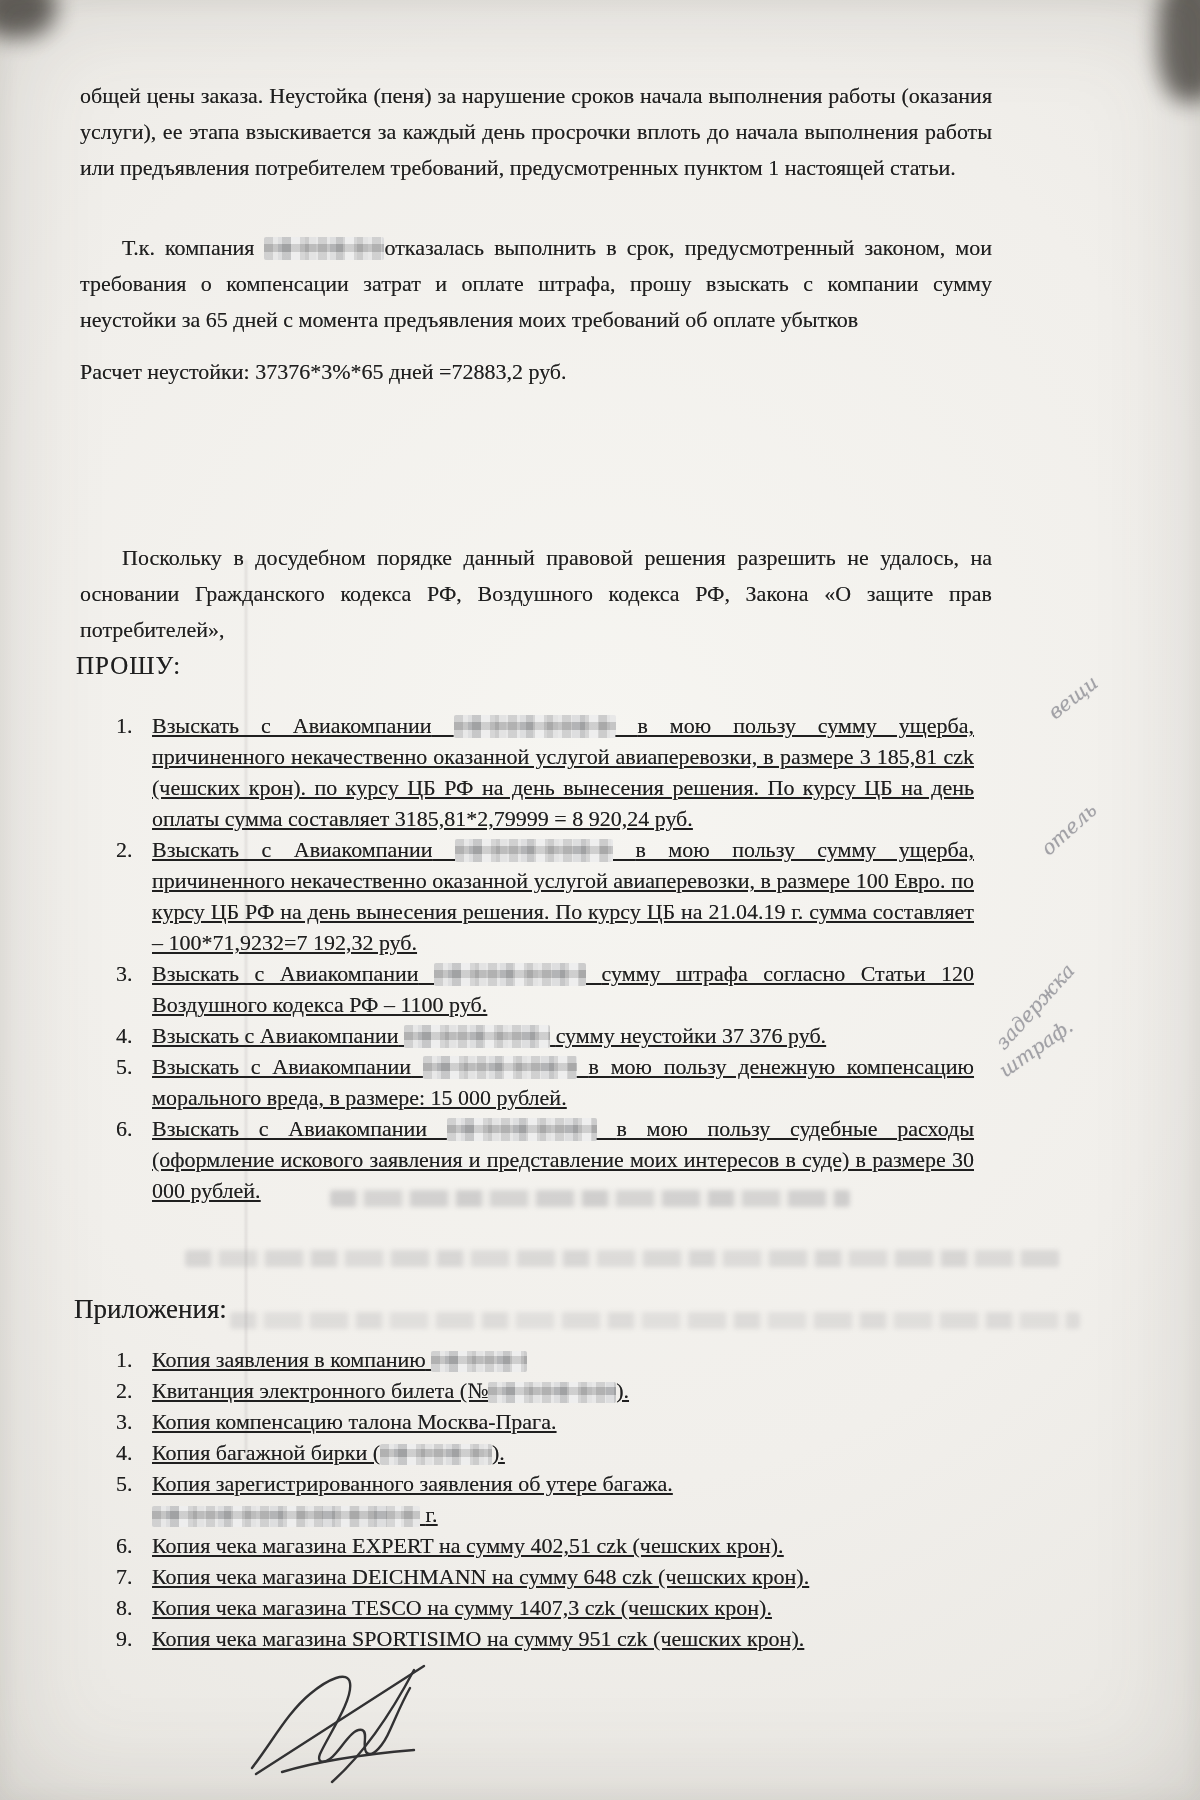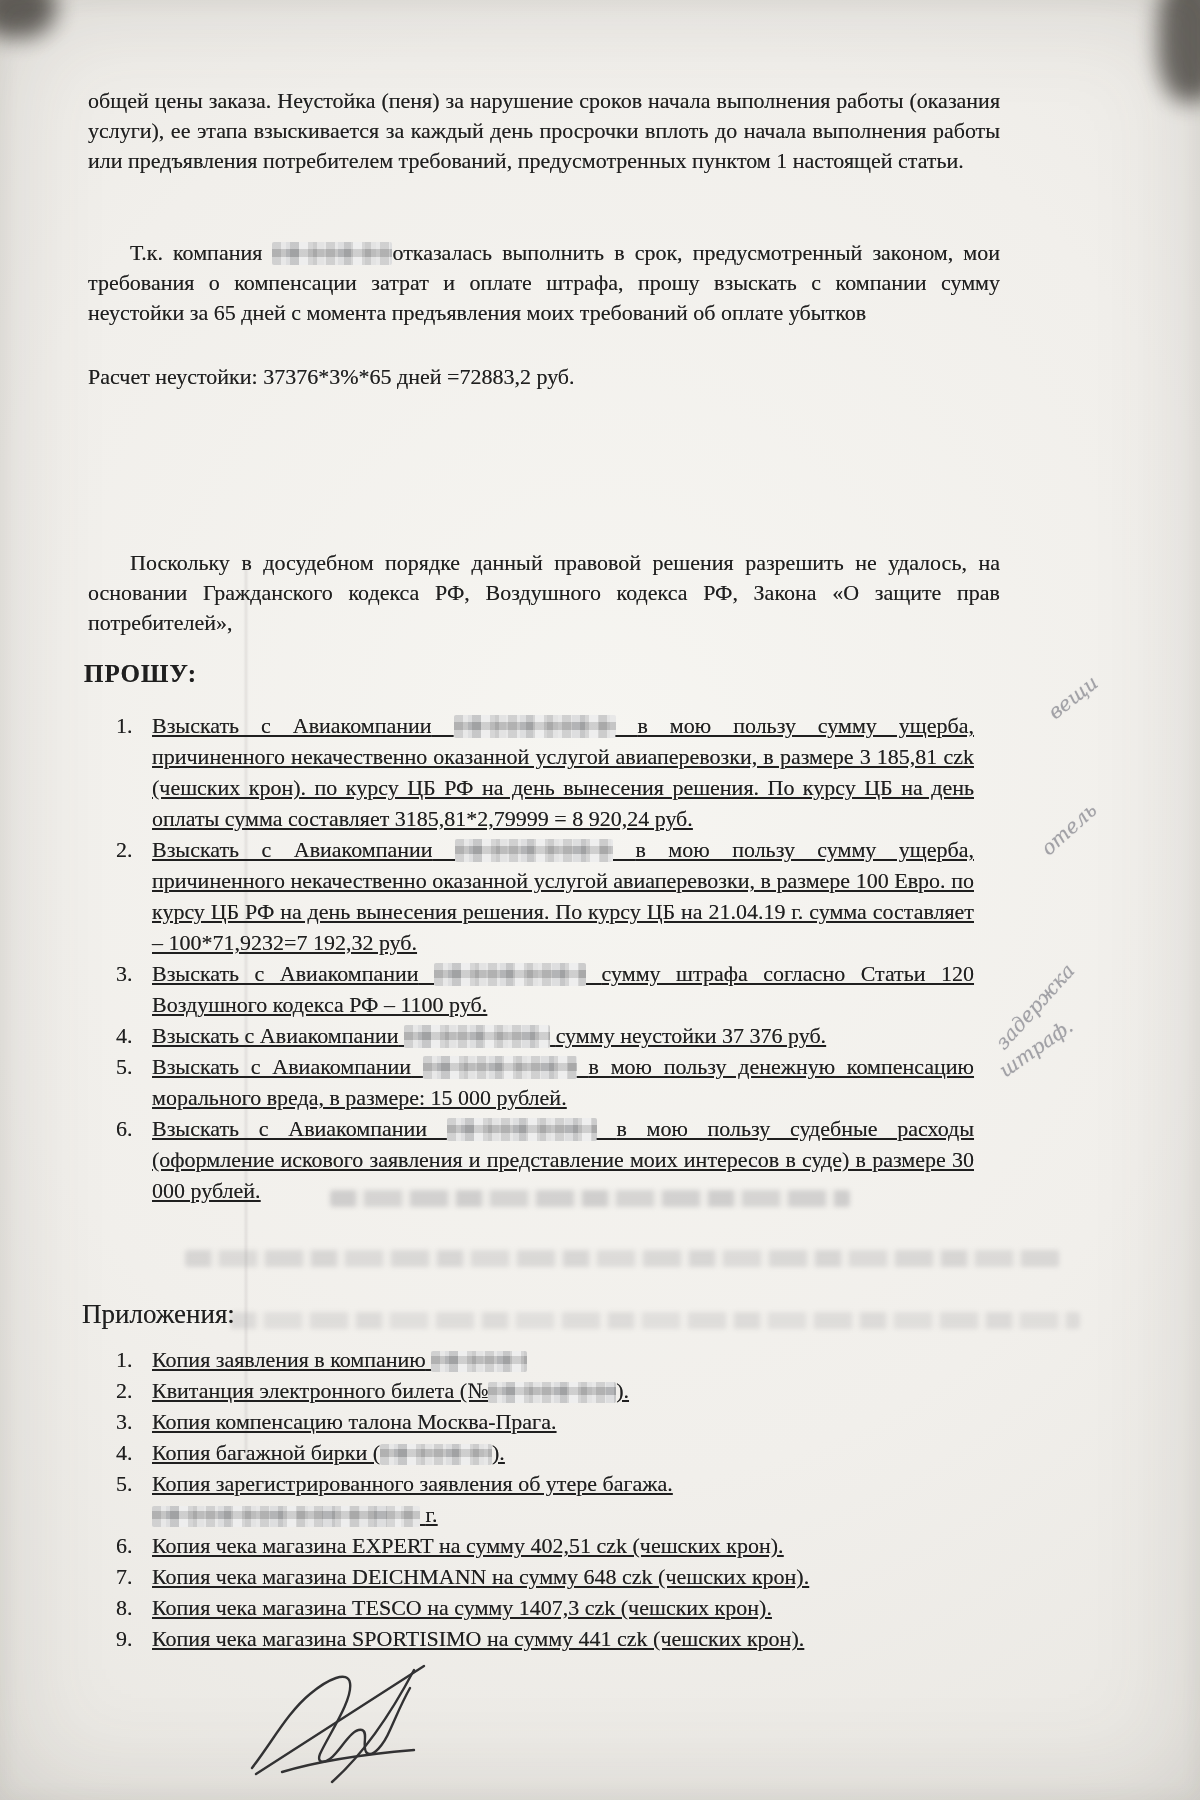--- a/index.html
+++ b/index.html
@@ -11,24 +11,24 @@
     color:#1f1f1f;
   }
   .page::after{
     content:"";position:absolute;inset:0;pointer-events:none;
     box-shadow: inset 0 0 110px rgba(75,70,62,0.16), inset 0 0 22px rgba(75,70,62,0.07);
   }
   .corner{position:absolute;pointer-events:none;}
   .corner.tl{left:-22px;top:-24px;width:78px;height:62px;background:#55524d;filter:blur(11px);border-radius:45%;opacity:.9;}
   .corner.tr{right:-24px;top:-26px;width:66px;height:128px;background:#5a5752;filter:blur(11px);border-radius:40%;opacity:.9;}
   .crease{position:absolute;left:245px;top:560px;width:2px;height:900px;background:rgba(120,118,112,0.18);filter:blur(1px);}
-  .para{position:absolute;left:72px;width:912px;margin:16px;font-size:22px;line-height:30px;text-align:justify;
+  .para{position:absolute;left:72px;width:912px;margin:8px;font-size:22px;line-height:36px;text-align:justify;
         text-shadow:0 0 0.5px rgba(20,20,20,0.55);}
   .pindent{text-indent:42px;}
-  .heading{position:absolute;left:72px;margin:12px;font-size:25px;font-weight:bold;letter-spacing:1px;
+  .heading{position:absolute;left:72px;margin:4px;font-size:25px;font-weight:normal;letter-spacing:1px;
            text-shadow:0 0 0.5px rgba(20,20,20,0.6);}
   .list{position:absolute;left:116px;width:858px;}
   .litem{display:flex;font-size:22px;line-height:31px;text-shadow:0 0 0.5px rgba(20,20,20,0.55);}
   .litem .num{flex:none;width:36px;}
   .litem .ltext{flex:1;text-align:justify;text-decoration:underline;}
   .attlist .litem{line-height:31px;}
   .redact{
     display:inline-block;height:23px;vertical-align:-5px;border-radius:2px;
     background:
       repeating-linear-gradient(90deg, rgba(0,0,0,0.10) 0 9px, rgba(0,0,0,0) 9px 18px),
@@ -135,21 +135,21 @@
     <div class="litem">
       <span class="num">7.</span>
       <div class="ltext"><span>Копия чека магазина DEICHMANN на сумму 648 czk (чешских крон).</span></div>
     </div>
     <div class="litem">
       <span class="num">8.</span>
       <div class="ltext"><span>Копия чека магазина TESCO на сумму 1407,3 czk (чешских крон).</span></div>
     </div>
     <div class="litem">
       <span class="num">9.</span>
-      <div class="ltext"><span>Копия чека магазина SPORTISIMO на сумму 441 czk (чешских крон).</span></div>
+      <div class="ltext"><span>Копия чека магазина SPORTISIMO на сумму 951 czk (чешских крон).</span></div>
     </div>
   </div>
 
   <div class="sig">
     <svg width="230" height="130" viewBox="0 0 230 130">
       <g fill="none" stroke="#232325" stroke-width="2.4" stroke-linecap="round" opacity="0.92">
         <path d="M14 112 C34 86 50 56 72 38 C90 23 110 14 112 27 C115 44 90 80 82 98 C78 108 88 109 98 97 C108 85 116 72 124 74 C131 76 123 92 129 97 C135 102 146 88 152 74 C158 61 164 46 172 32"></path>
         <path d="M176 14 C158 48 130 94 94 126"></path>
         <path d="M186 10 L18 118"></path>
         <path d="M44 116 C84 104 128 98 176 94"></path>

